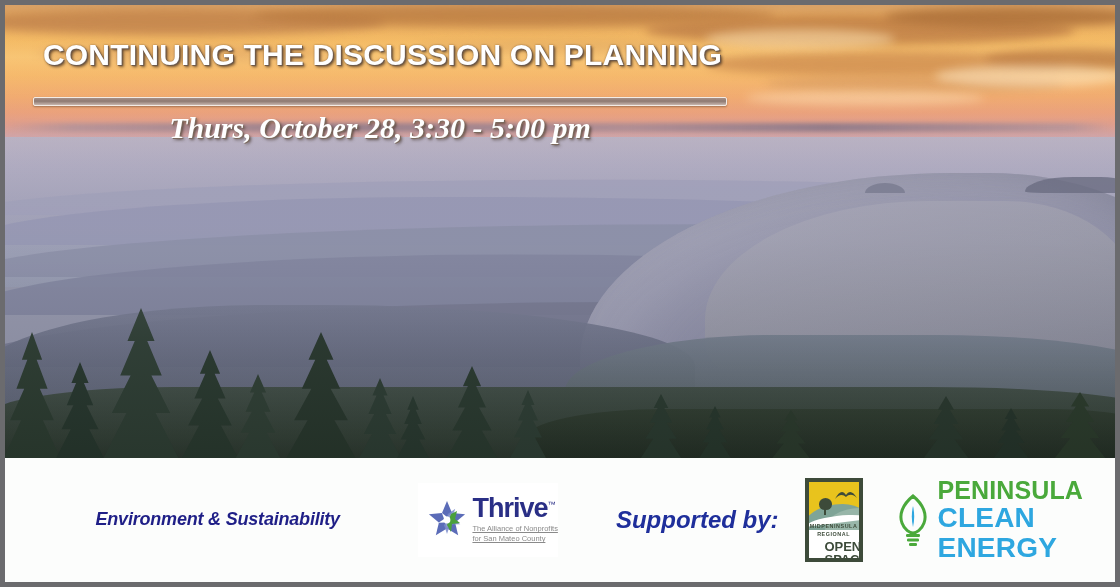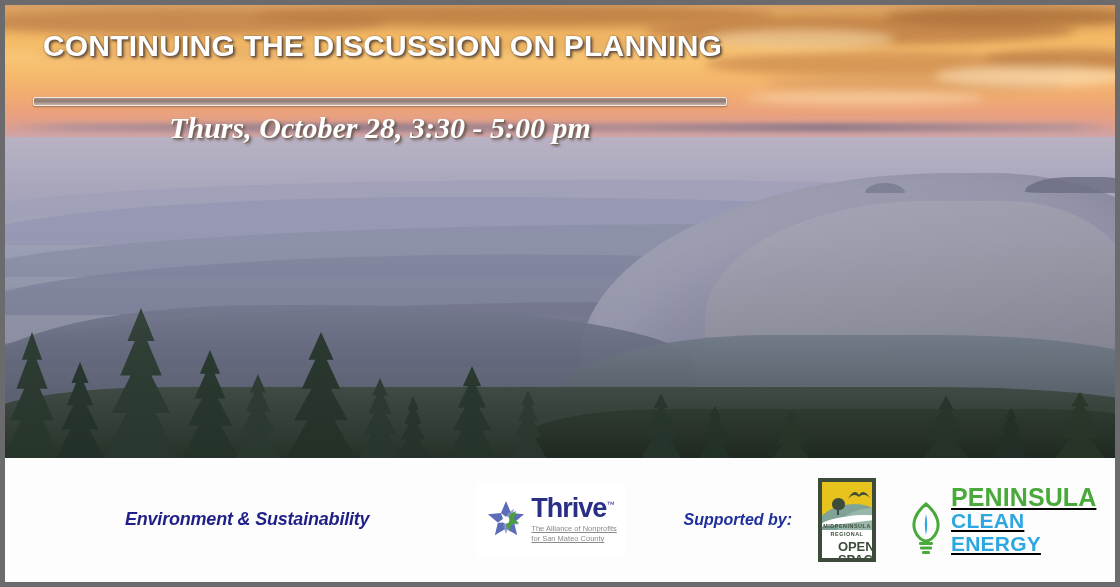--- a/index.html
+++ b/index.html
@@ -268,21 +268,21 @@
       rgba(188,190,210,.16) 52%,
       rgba(130,140,160,.06) 74%,
       rgba(20,28,24,.10) 100%);
     pointer-events: none;
   }
 
   
   .headline-block {
     position: absolute;
     left: 0;
-    top: 23px;
+    top: 32px;
     width: 755px;
     text-align: center;
     pointer-events: none;
   }
   .headline {
     margin: 0;
     font-family: "Liberation Sans", sans-serif;
     font-weight: bold;
     font-size: 30px;
     line-height: 1.22;
@@ -398,21 +398,21 @@
     margin-top: 3px;
     white-space: nowrap;
   }
   .thrive-tag span { display: block; text-decoration: underline; }
 
   .supported {
     margin-left: 58px;
     font-family: "Liberation Sans", sans-serif;
     font-weight: bold;
     font-style: italic;
-    font-size: 16px;
+    font-size: 24px;
     color: #1f2f9b;
     white-space: nowrap;
   }
 
   
   .mrosd {
     position: relative;
     width: 58px;
     height: 84px;
     margin-left: 26px;
@@ -486,38 +486,37 @@
     line-height: 1.02;
     color: #3d4b3a;
     margin-top: 1px;
     padding-left: 16px;
   }
   .mrosd-big span { display: block; }
 
   
   .pce {
     display: flex;
-    align-items: flex-end;
+    align-items: center;
     margin-left: 30px;
-    text-decoration: underline;
   }
   .pce-bulb { width: 40px; height: 54px; flex: none; }
   .pce-text { margin-left: 5px; }
   .pce-l1 {
     font-family: "Liberation Sans", sans-serif;
     font-weight: bold;
     font-size: 25px;
     line-height: .96;
     letter-spacing: .1px;
     color: #4aa93b;
   }
   .pce-l2 {
     font-family: "Liberation Sans", sans-serif;
     font-weight: bold;
-    font-size: 21px;
+    font-size: 28px;
     line-height: 1.05;
     letter-spacing: .2px;
     color: #2ea7e0;
     margin-top: 1px;
   }
 </style>
 </head>
 <body>
 
 <div class="flyer">

